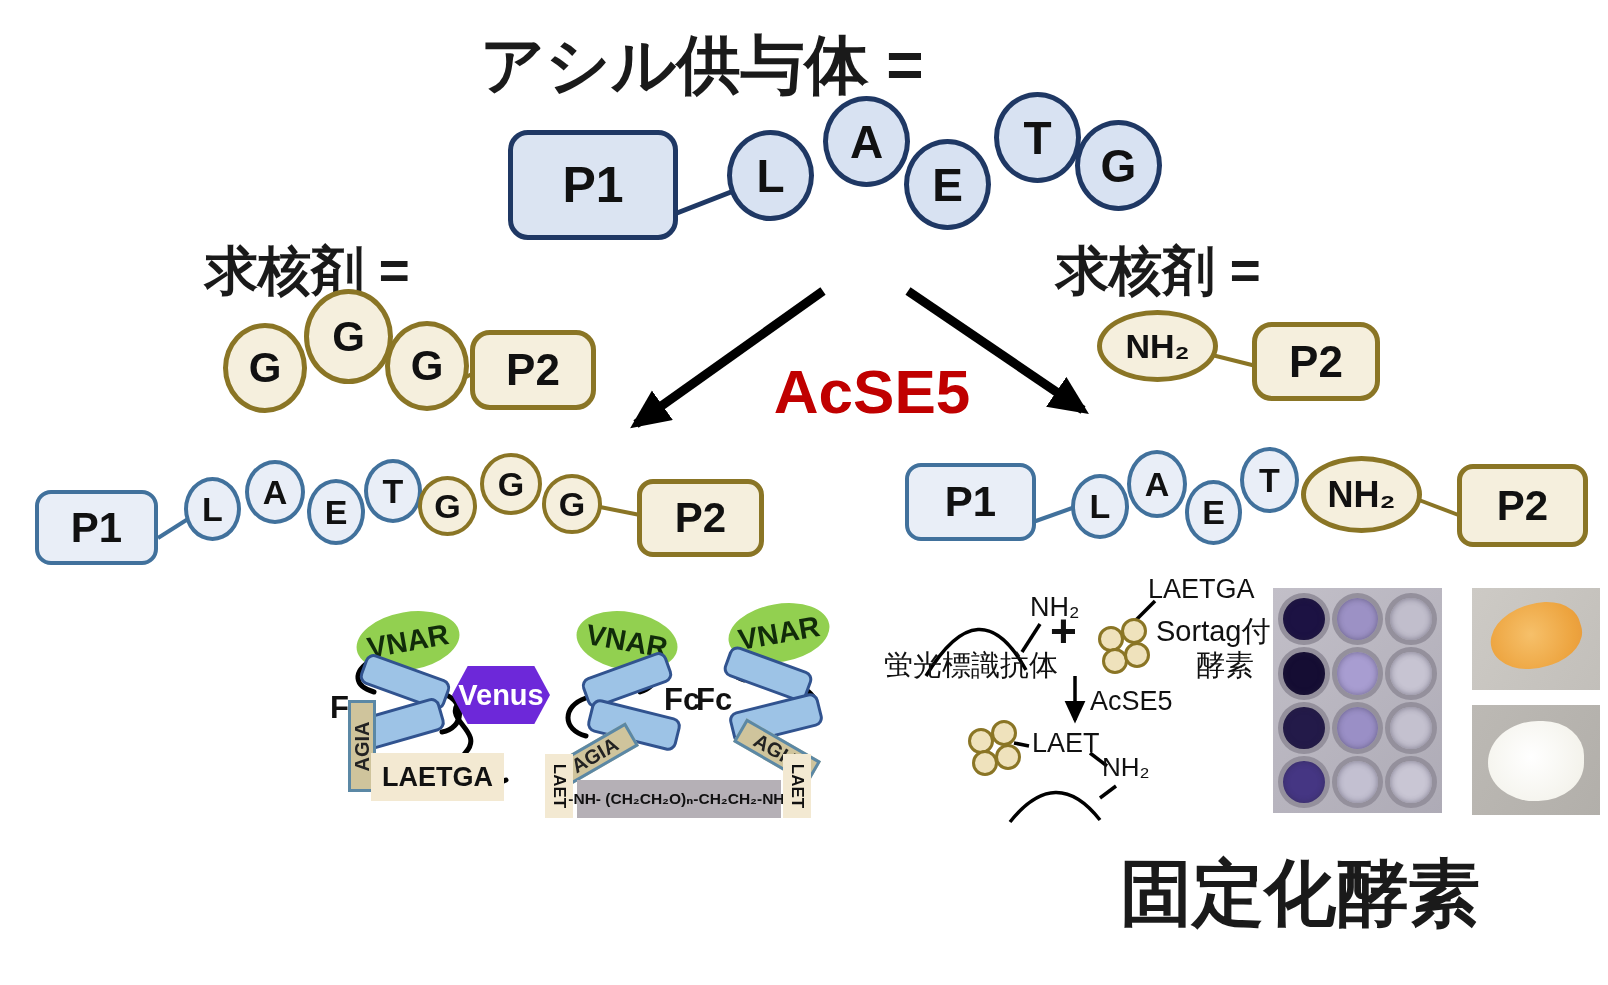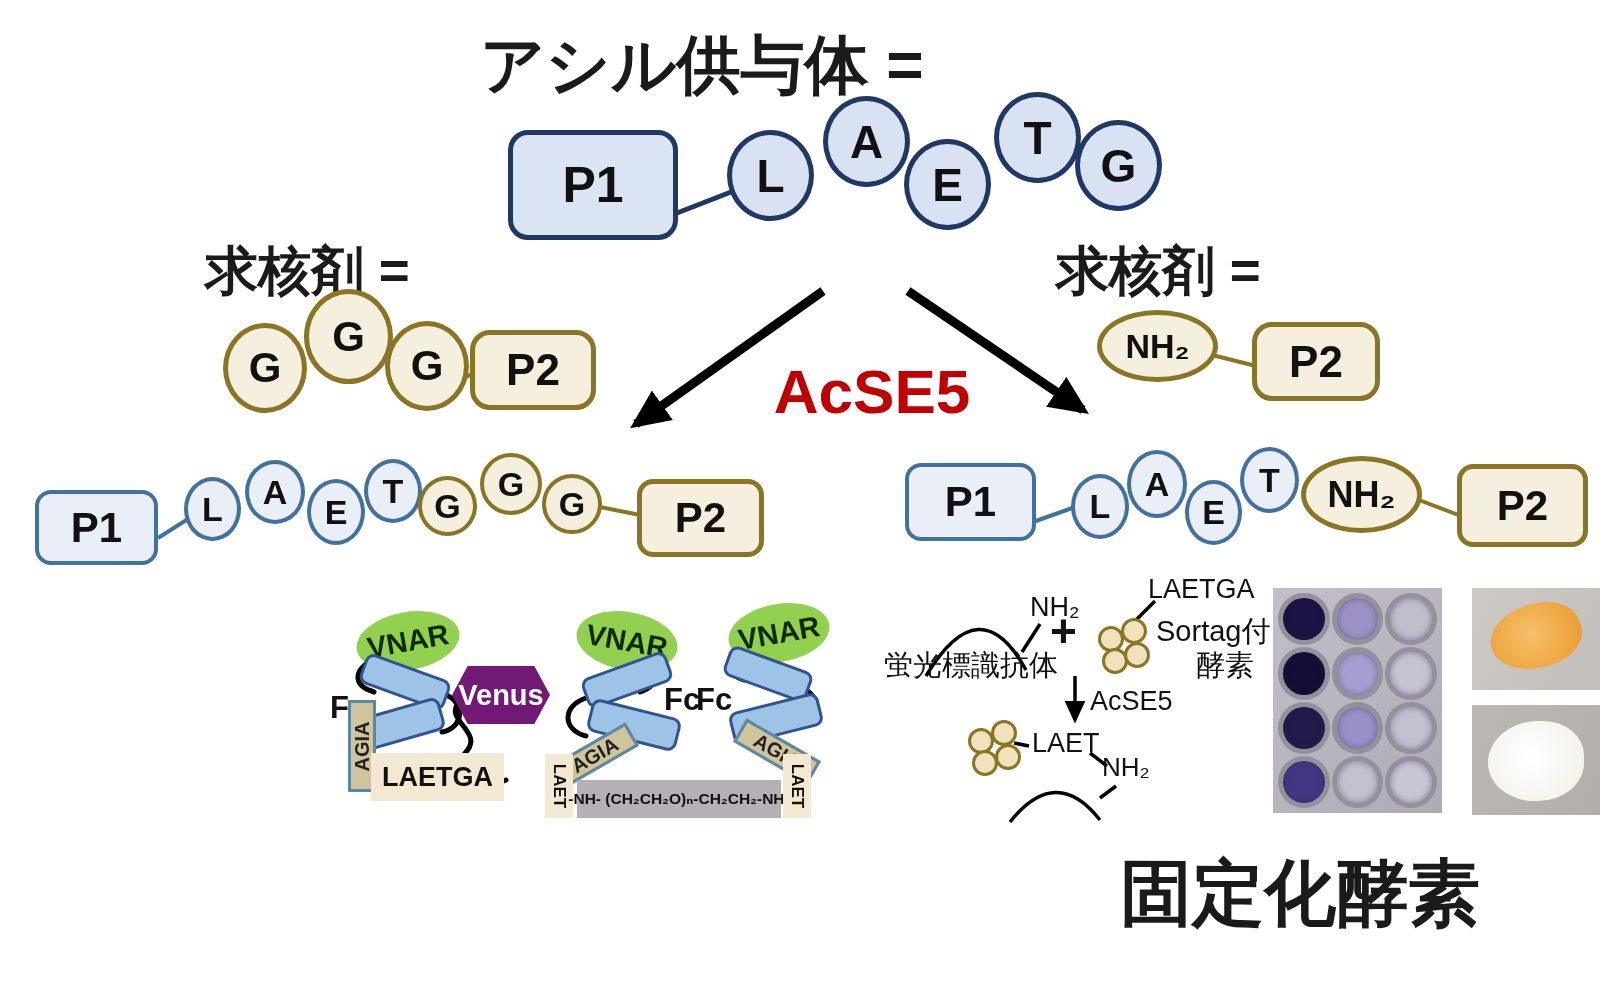--- a/index.html
+++ b/index.html
@@ -17,21 +17,21 @@
   .goldb{border:5px solid #8a7525;background:#f5efdd;}
   .goldc{border:4px solid #8a7525;background:#f5efdd;}
   .title{font-weight:bold;color:#1a1a1a;white-space:nowrap;}
   .red{color:#c00000;}
   
   .vnar{border-radius:50%;background:#92d050;color:#112b0a;font-weight:bold;}
   .fcrect{background:#9dc3e6;border:3px solid #31538f;border-radius:9px;box-sizing:border-box;}
   .tagbox{background:#cfc49c;border:3px solid #5b88a5;box-sizing:border-box;color:#222;
           font-weight:bold;display:flex;align-items:center;justify-content:center;}
   .cream{background:#f3e9d2;color:#111;font-weight:bold;}
-  .venus{background:#701a75;color:#fff;font-weight:bold;
+  .venus{background:#6d28d9;color:#fff;font-weight:bold;
          clip-path:polygon(0 50%,16% 0,84% 0,100% 50%,84% 100%,16% 100%);}
   .pegbar{background:#b5b0b6;color:#111;font-weight:bold;white-space:nowrap;}
   
   .photo{overflow:hidden;}
   .tube{transform-origin:top center;}
   .bead{width:26px;height:26px;border-radius:50%;background:#efe2bc;border:3px solid #8a7525;box-sizing:border-box;}
   .plate{background:linear-gradient(135deg,#c2bfc8,#aeabb6);display:grid;
          grid-template-columns:repeat(3,1fr);grid-template-rows:repeat(4,1fr);
          gap:2px;padding:5px;box-sizing:border-box;}
   .well{border-radius:50%;border:5px solid #94909c;box-shadow:inset 0 0 6px rgba(40,35,60,.45);}

